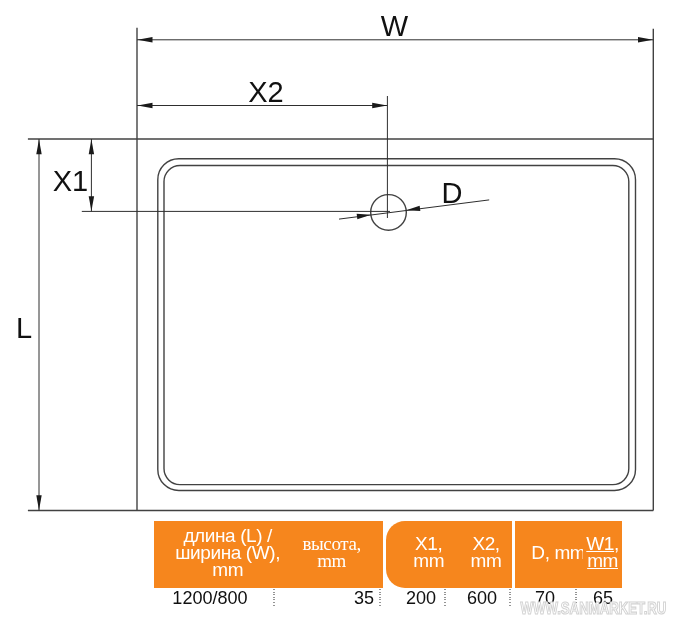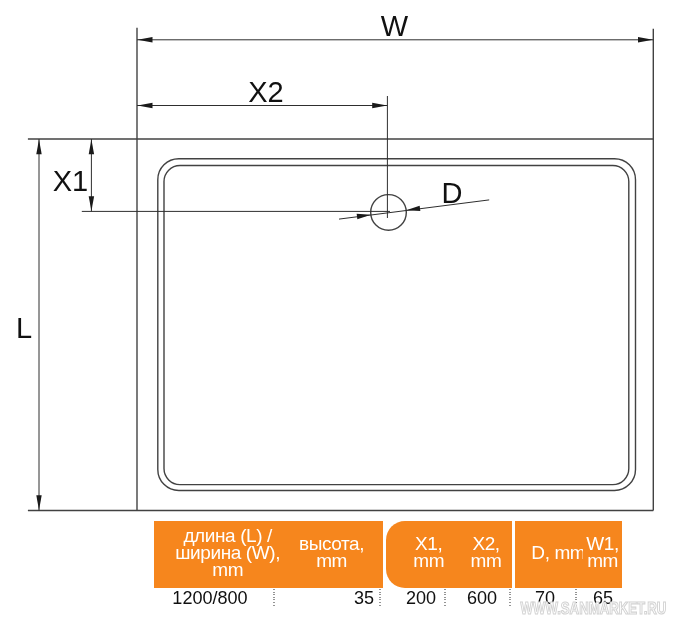--- a/index.html
+++ b/index.html
@@ -44,25 +44,25 @@
   </g>
   <g fill="#111" font-family="Liberation Sans, sans-serif" font-size="29px">
     <text x="394.5" y="35.5" text-anchor="middle">W</text>
     <text x="266" y="102" text-anchor="middle">X2</text>
     <text x="70.5" y="191" text-anchor="middle">X1</text>
     <text x="24" y="338" text-anchor="middle">L</text>
     <text x="452" y="203" text-anchor="middle">D</text>
   </g>
 </svg>
 <div class="cell" style="left:153.7px;width:148px;">длина (L) /<br>ширина (W),<br>mm</div>
-<div class="cell" style="left:280.1px;width:103px;">высота,<br>mm</div>
+<div class="cell" style="left:280.1px;width:103px;font-family:Liberation Serif, serif;">высота,<br>mm</div>
 <div class="cell" style="left:386.2px;width:85px;border-radius:19px;">X1,<br>mm</div>
 <div class="cell" style="left:451.9px;width:60.3px;padding-left:8px;">X2,<br>mm</div>
 <div class="cell" style="left:515.3px;width:86px;">D, mm</div>
-<div class="cell" style="left:583.1px;width:39px;">W1,<br>mm</div>
+<div class="cell" style="left:583.1px;width:39px;text-decoration:underline;">W1,<br>mm</div>
 <div class="val" style="left:209.5px;">1200/800</div>
 <div class="val" style="left:334px;margin-left:30px;">35</div>
 <div class="val" style="left:420.5px;">200</div>
 <div class="val" style="left:482px;">600</div>
 <div class="val" style="left:545px;">70</div>
 <div class="val" style="left:603px;">65</div>
 <div class="dot" style="left:272.8px;"></div>
 <div class="dot" style="left:379.3px;"></div>
 <div class="dot" style="left:444.3px;"></div>
 <div class="dot" style="left:509.3px;"></div>

